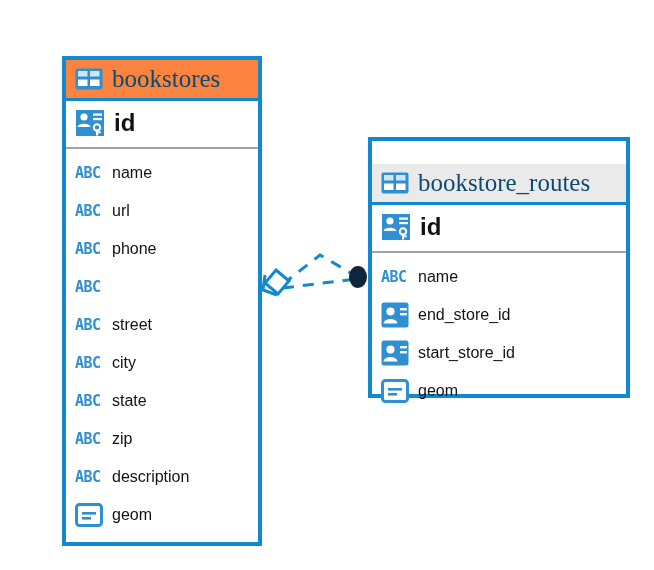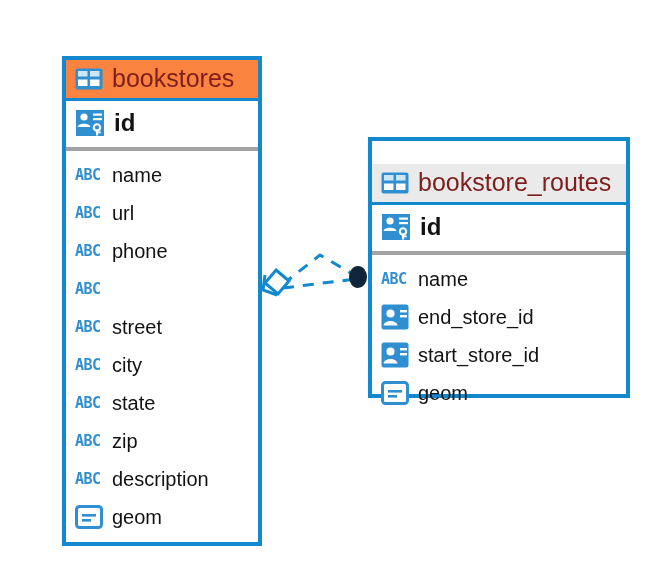--- a/index.html
+++ b/index.html
@@ -29,44 +29,45 @@
   }
   .entity-header {
     display: flex;
     align-items: center;
     gap: 9px;
     padding: 6px 9px 7px 9px;
     box-sizing: border-box;
   }
   .entity-header .entity-title {
     font-size: 25px;
-    color: #7f1d1d;
+    color: #0c4a6e;
     line-height: 1;
     white-space: nowrap;
+    font-family: Liberation Serif, serif;
   }
   .header-orange { background: #f9833f; }
   .header-grey   { background: #eaeaea; margin-top: 23px; }
 
   .pk-section {
     border-top: 3px solid #1288ce;
-    border-bottom: 4px solid #a3a3a3;
+    border-bottom: 2px solid #a3a3a3;
     padding: 3px 9px 5px 9px;
     text-align: right;
   }
   .field-section {
     padding: 5px 9px 16px 9px;
   }
   .field-row {
     display: flex;
     align-items: center;
     gap: 9px;
     height: 38px;
   }
   .field-name {
-    font-size: 20px;
+    font-size: 16px;
     color: #121212;
     line-height: 1;
     white-space: nowrap;
   }
   .field-name.pk {
     font-weight: bold;
     font-size: 24px;
   }
 
   

